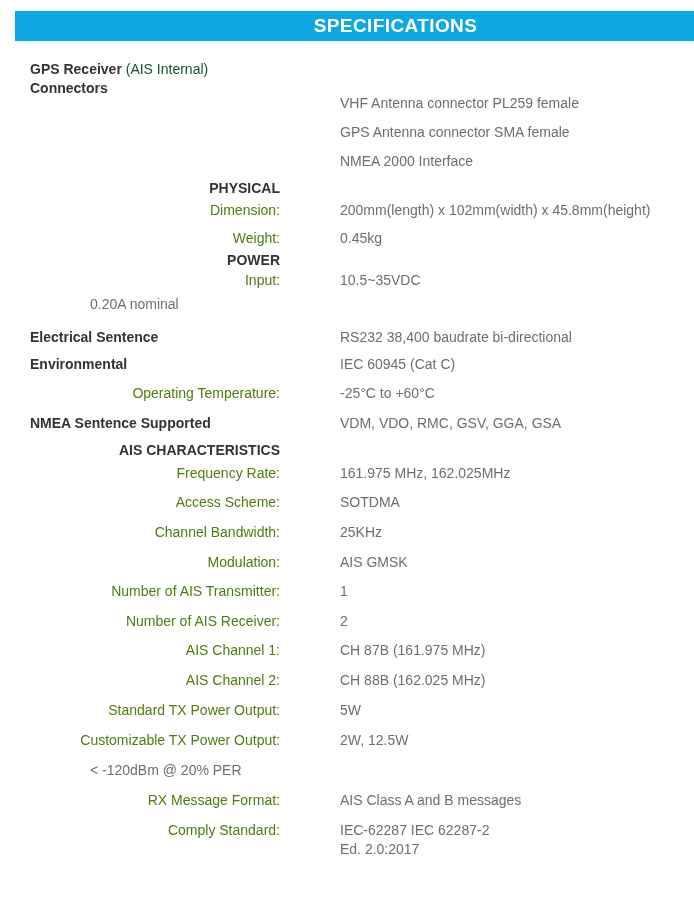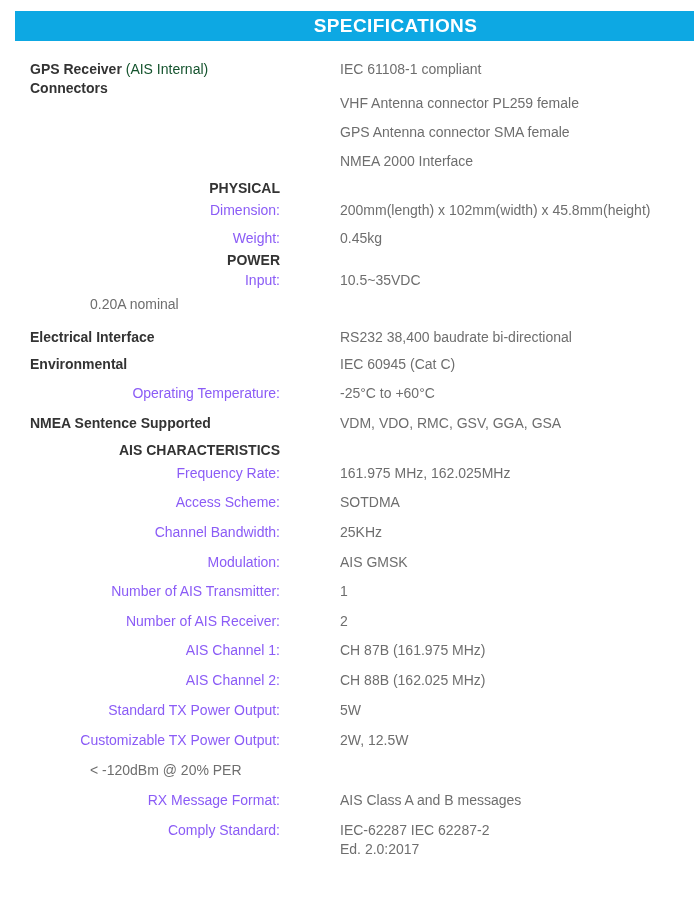--- a/index.html
+++ b/index.html
@@ -8,41 +8,40 @@
 
   .title-bar{
     position:absolute;left:15px;top:11px;width:665px;height:30px;
     background:#0da8e3;display:flex;align-items:center;justify-content:center;padding-left:48px;
   }
   .title-bar .title{
     color:#ffffff;font-size:19px;font-weight:700;letter-spacing:0.4px;
   }
 
   .row{position:absolute;left:30px;right:14px;display:flex;align-items:flex-start;line-height:18px;}
-  .lbl{flex:0 0 250px;width:250px;font-size:14px;color:#8b5cf6;}
+  .lbl{flex:0 0 250px;width:250px;font-size:14px;color:#4d7c0f;}
   .lbl.field{text-align:right;}
   .lbl.bold{text-align:left;font-weight:600;color:#333333;}
   .lbl.section{text-align:right;font-weight:600;color:#333333;}
   .note{font-weight:400;color:#14532d;}
   .val{margin-left:60px;font-size:14px;color:#6e6e6e;line-height:19px;}
 </style>
 </head>
 <body>
 
 <div class="page">
 
   <div class="title-bar">
     <span class="title">SPECIFICATIONS</span>
   </div>
 
   <div>
 
     <div class="row" style="top:60px">
       <div class="lbl bold"><span>GPS Receiver</span> <span class="note">(AIS Internal)</span></div>
-      <div class="val">IEC 61108-1 compliant</div>
     </div>
 
     <div class="row" style="top:79px">
       <div class="lbl bold">Connectors</div>
     </div>
 
     <div class="row" style="top:94px">
       <div class="lbl"></div>
       <div class="val">VHF Antenna connector PL259 female</div>
     </div>
@@ -78,21 +77,21 @@
     <div class="row" style="top:271px">
       <div class="lbl field">Input:</div>
       <div class="val">10.5~35VDC</div>
     </div>
 
     <div class="row" style="top:295px">
       <div class="val">0.20A nominal</div>
     </div>
 
     <div class="row" style="top:328px">
-      <div class="lbl bold">Electrical Interface</div>
+      <div class="lbl bold">Electrical Sentence</div>
       <div class="val">RS232 38,400 baudrate bi-directional</div>
     </div>
 
     <div class="row" style="top:355px">
       <div class="lbl bold">Environmental</div>
       <div class="val">IEC 60945 (Cat C)</div>
     </div>
 
     <div class="row" style="top:384px">
       <div class="lbl field">Operating Temperature:</div>

